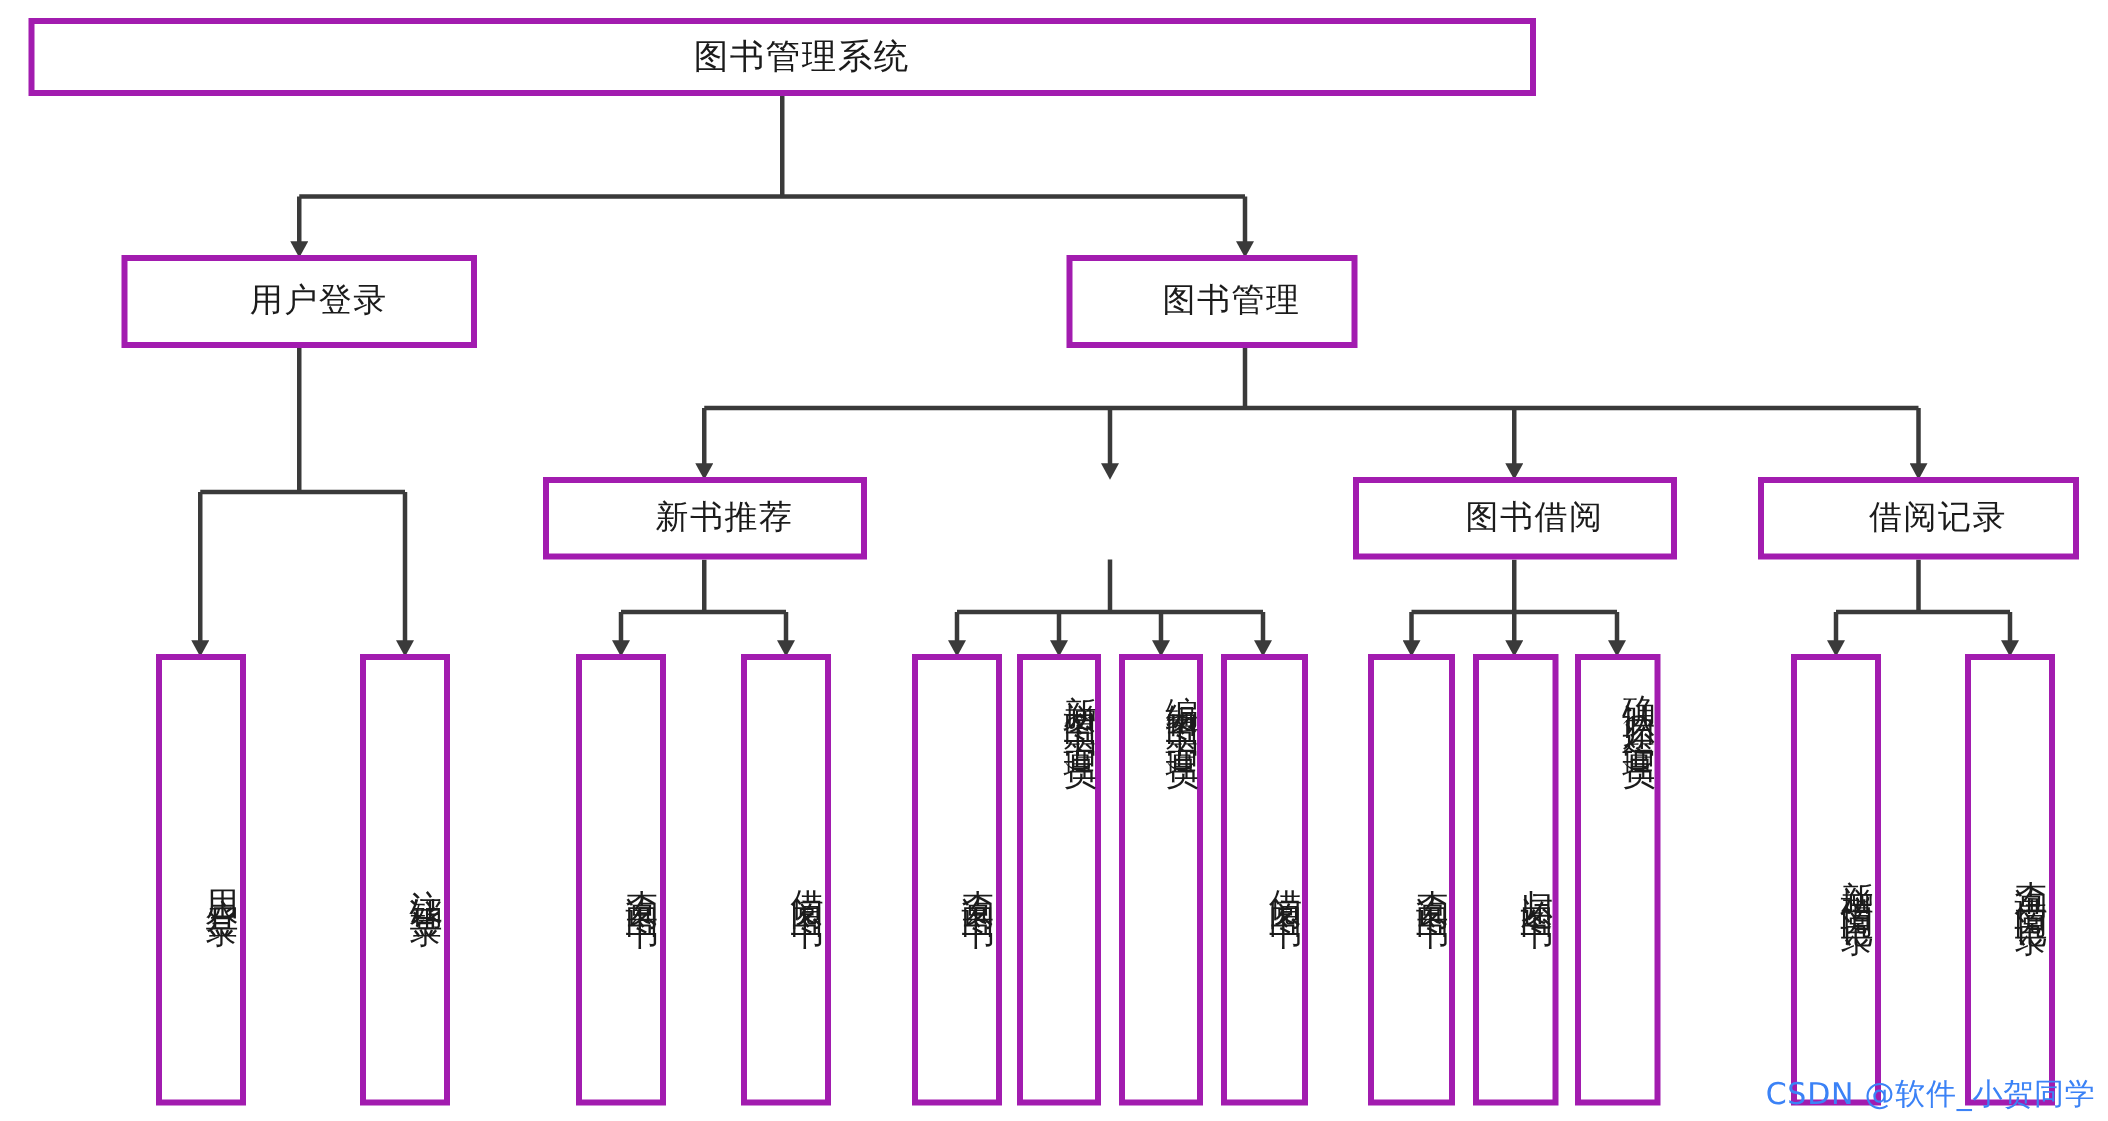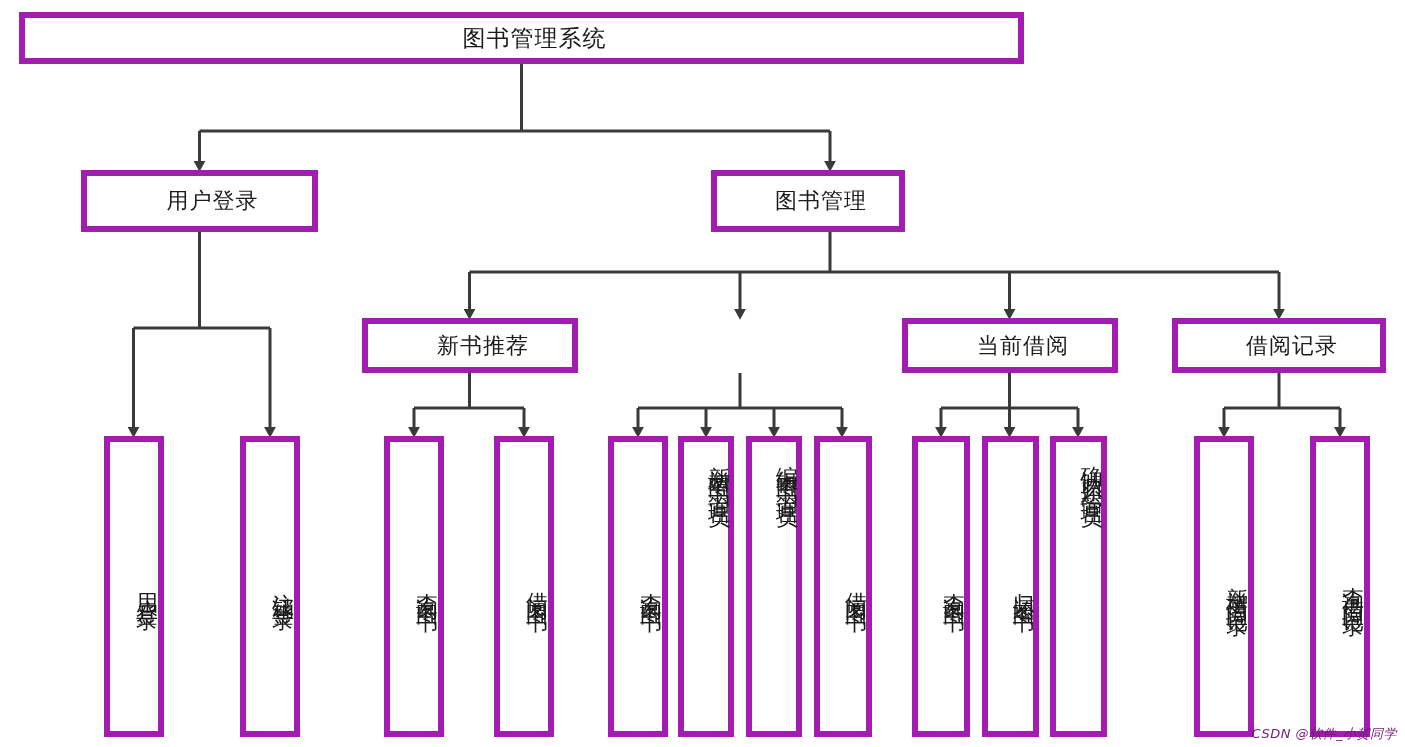--- a/index.html
+++ b/index.html
@@ -11,21 +11,21 @@
     overflow:hidden;
   }
   #stage{position:relative;width:1405px;height:747px;}
 
   #edges{position:absolute;left:0;top:0;width:1405px;height:747px;}
 
   .node{
     position:absolute;
     box-sizing:border-box;
     background:#ffffff;
-    border:6px solid #a21caf;
+    border:4px solid #a21caf;
     display:flex;
     align-items:center;
     justify-content:center;
     z-index:2;
     padding-left:26px;
   }
   .node .lbl{
     color:#1b1b1b;
     letter-spacing:1px;
     white-space:nowrap;
@@ -47,27 +47,26 @@
     text-orientation:upright;
     font-size:22px;
     letter-spacing:6px;
     line-height:1;
   }
   .node.v.mid{align-items:center;padding-top:0;}
 
   #watermark{
     position:absolute;
     right:8px;bottom:4px;
-    font-size:13px;
-    color:#701a75;
+    font-size:20px;
+    color:#3b82f6;
     letter-spacing:0.5px;
     z-index:3;
     white-space:nowrap;
     font-family:"DejaVu Sans","Liberation Sans",sans-serif;
-    font-style:italic;
   }
 </style>
 </head>
 <body>
 
 <div id="stage">
 
   <svg id="edges" viewBox="0 0 1405 747" width="1405" height="747" aria-hidden="true">
     <defs>
       <marker id="arw" markerWidth="11" markerHeight="12" refX="1.2" refY="6" orient="auto" markerUnits="userSpaceOnUse">
@@ -128,21 +127,21 @@
     <span class="lbl">用户登录</span>
   </div>
   <div class="node h" style="left:711px;top:170px;width:194px;height:62px;">
     <span class="lbl">图书管理</span>
   </div>
 
   <div class="node h" style="left:362px;top:318px;width:216px;height:55px;">
     <span class="lbl">新书推荐</span>
   </div>
   <div class="node h" style="left:902px;top:318px;width:216px;height:55px;">
-    <span class="lbl">当前借阅</span>
+    <span class="lbl">图书借阅</span>
   </div>
   <div class="node h" style="left:1172px;top:318px;width:214px;height:55px;text-align:right;">
     <span class="lbl">借阅记录</span>
   </div>
 
   <div class="node v mid" style="left:104px;top:436px;width:60px;height:301px;">
     <span class="lbl">用户登录</span>
   </div>
   <div class="node v mid" style="left:240px;top:436px;width:60px;height:301px;">
     <span class="lbl">注销登录</span>

